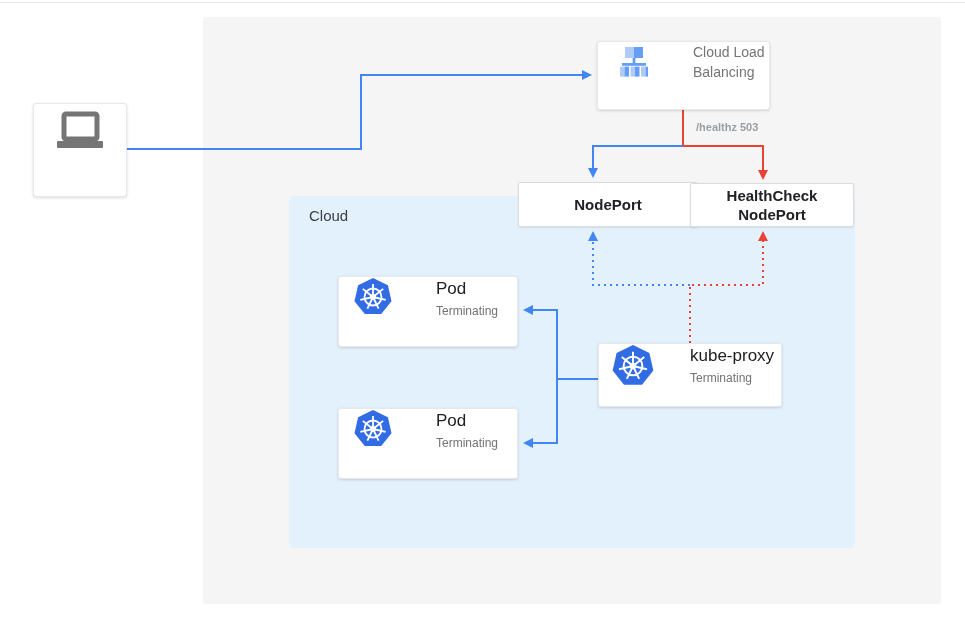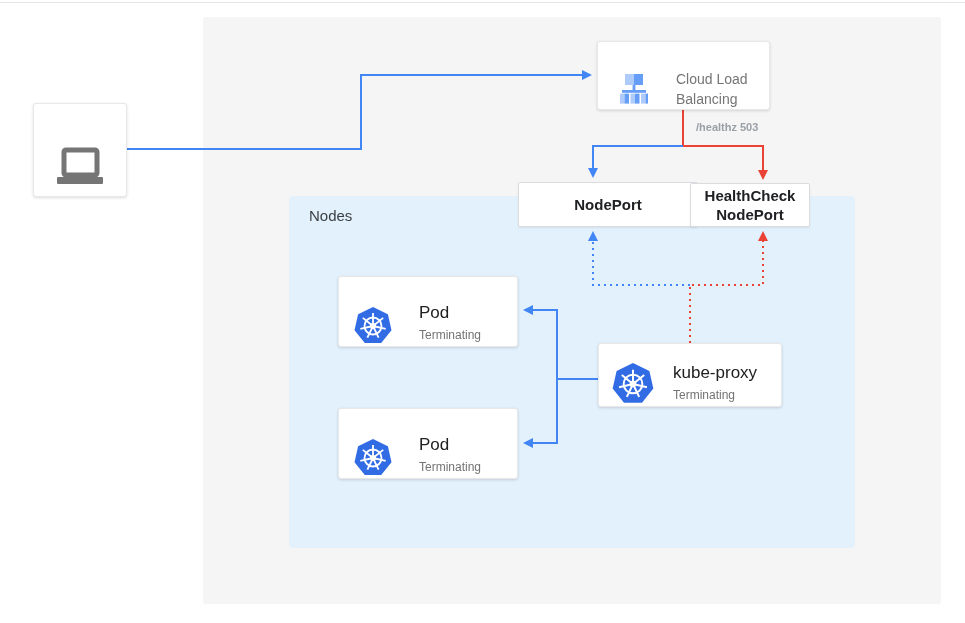--- a/index.html
+++ b/index.html
@@ -33,21 +33,21 @@
     pointer-events: none;
   }
   .line-blue { stroke: #4285f4; stroke-width: 2; fill: none; }
   .line-red  { stroke: #ea4335; stroke-width: 2; fill: none; }
   .dotted    { stroke-dasharray: 2 4; }
 
   .card {
     position: absolute; background: #ffffff;
     border: 1px solid #e8e8e8; border-radius: 3px;
     box-shadow: 0 1px 3px rgba(0,0,0,0.14);
-    display: flex; align-items: flex-end;
+    display: flex; align-items: flex-start; gap: 17px;
   }
   .laptop-card {
     left: 33px; top: 103px; width: 94px; height: 94px;
     justify-content: center;
   }
   .clb-card { left: 597px; top: 41px; width: 173px; height: 69px; }
   .clb-card .icon-wrap { margin-left: 16px; }
   .clb-card .card-text {
     margin-left: 22px; width: 86px;
     font-size: 14px; line-height: 20px; color: #757575;
@@ -60,21 +60,21 @@
 
   .port-box {
     position: absolute; background: #ffffff;
     border: 1px solid #dadce0; border-radius: 2px;
     box-shadow: 0 1px 2px rgba(0,0,0,0.08);
     display: flex; align-items: center; justify-content: center;
     text-align: center; font-size: 15px; font-weight: bold;
     color: #202124; line-height: 19px;
   }
   .nodeport-box    { left: 518px; top: 182px; width: 180px; height: 45px; }
-  .healthcheck-box { left: 690px; top: 183px; width: 120px; height: 44px; padding: 0 14px; }
+  .healthcheck-box { left: 690px; top: 183px; width: 164px; height: 44px; padding: 0 14px; }
 
   .entity-card .icon-wrap { margin-left: 14px; }
   .entity-card .card-text { margin-left: 26px; }
   .entity-title    { font-size: 17px; color: #212121; line-height: 24px; }
   .entity-subtitle { font-size: 12px; color: #737373; line-height: 21px; }
 
   .pod1-card { left: 338px; top: 276px; width: 180px; height: 71px; }
   .pod2-card { left: 338px; top: 408px; width: 180px; height: 71px; }
   .kubeproxy-card { left: 598px; top: 343px; width: 184px; height: 64px; }
   .kubeproxy-card .icon-wrap { margin-left: 12px; }
@@ -84,21 +84,21 @@
 </style>
 </head>
 <body>
 
 <div class="canvas">
 
   <div class="top-rule"></div>
   <div class="bg-panel"></div>
 
   <div class="nodes-panel">
-    <span class="nodes-label">Nodes</span>
+    <span class="nodes-label">Cloud</span>
   </div>
 
   <svg class="connectors" width="965" height="623" viewBox="0 0 965 623" xmlns="http://www.w3.org/2000/svg">
     <defs>
       <marker id="arrow-blue" viewBox="0 0 10 10" refX="7" refY="5" markerWidth="5" markerHeight="5" orient="auto-start-reverse">
         <path d="M0,0 L10,5 L0,10 Z" fill="#4285f4"></path>
       </marker>
       <marker id="arrow-red" viewBox="0 0 10 10" refX="7" refY="5" markerWidth="5" markerHeight="5" orient="auto-start-reverse">
         <path d="M0,0 L10,5 L0,10 Z" fill="#ea4335"></path>
       </marker>

